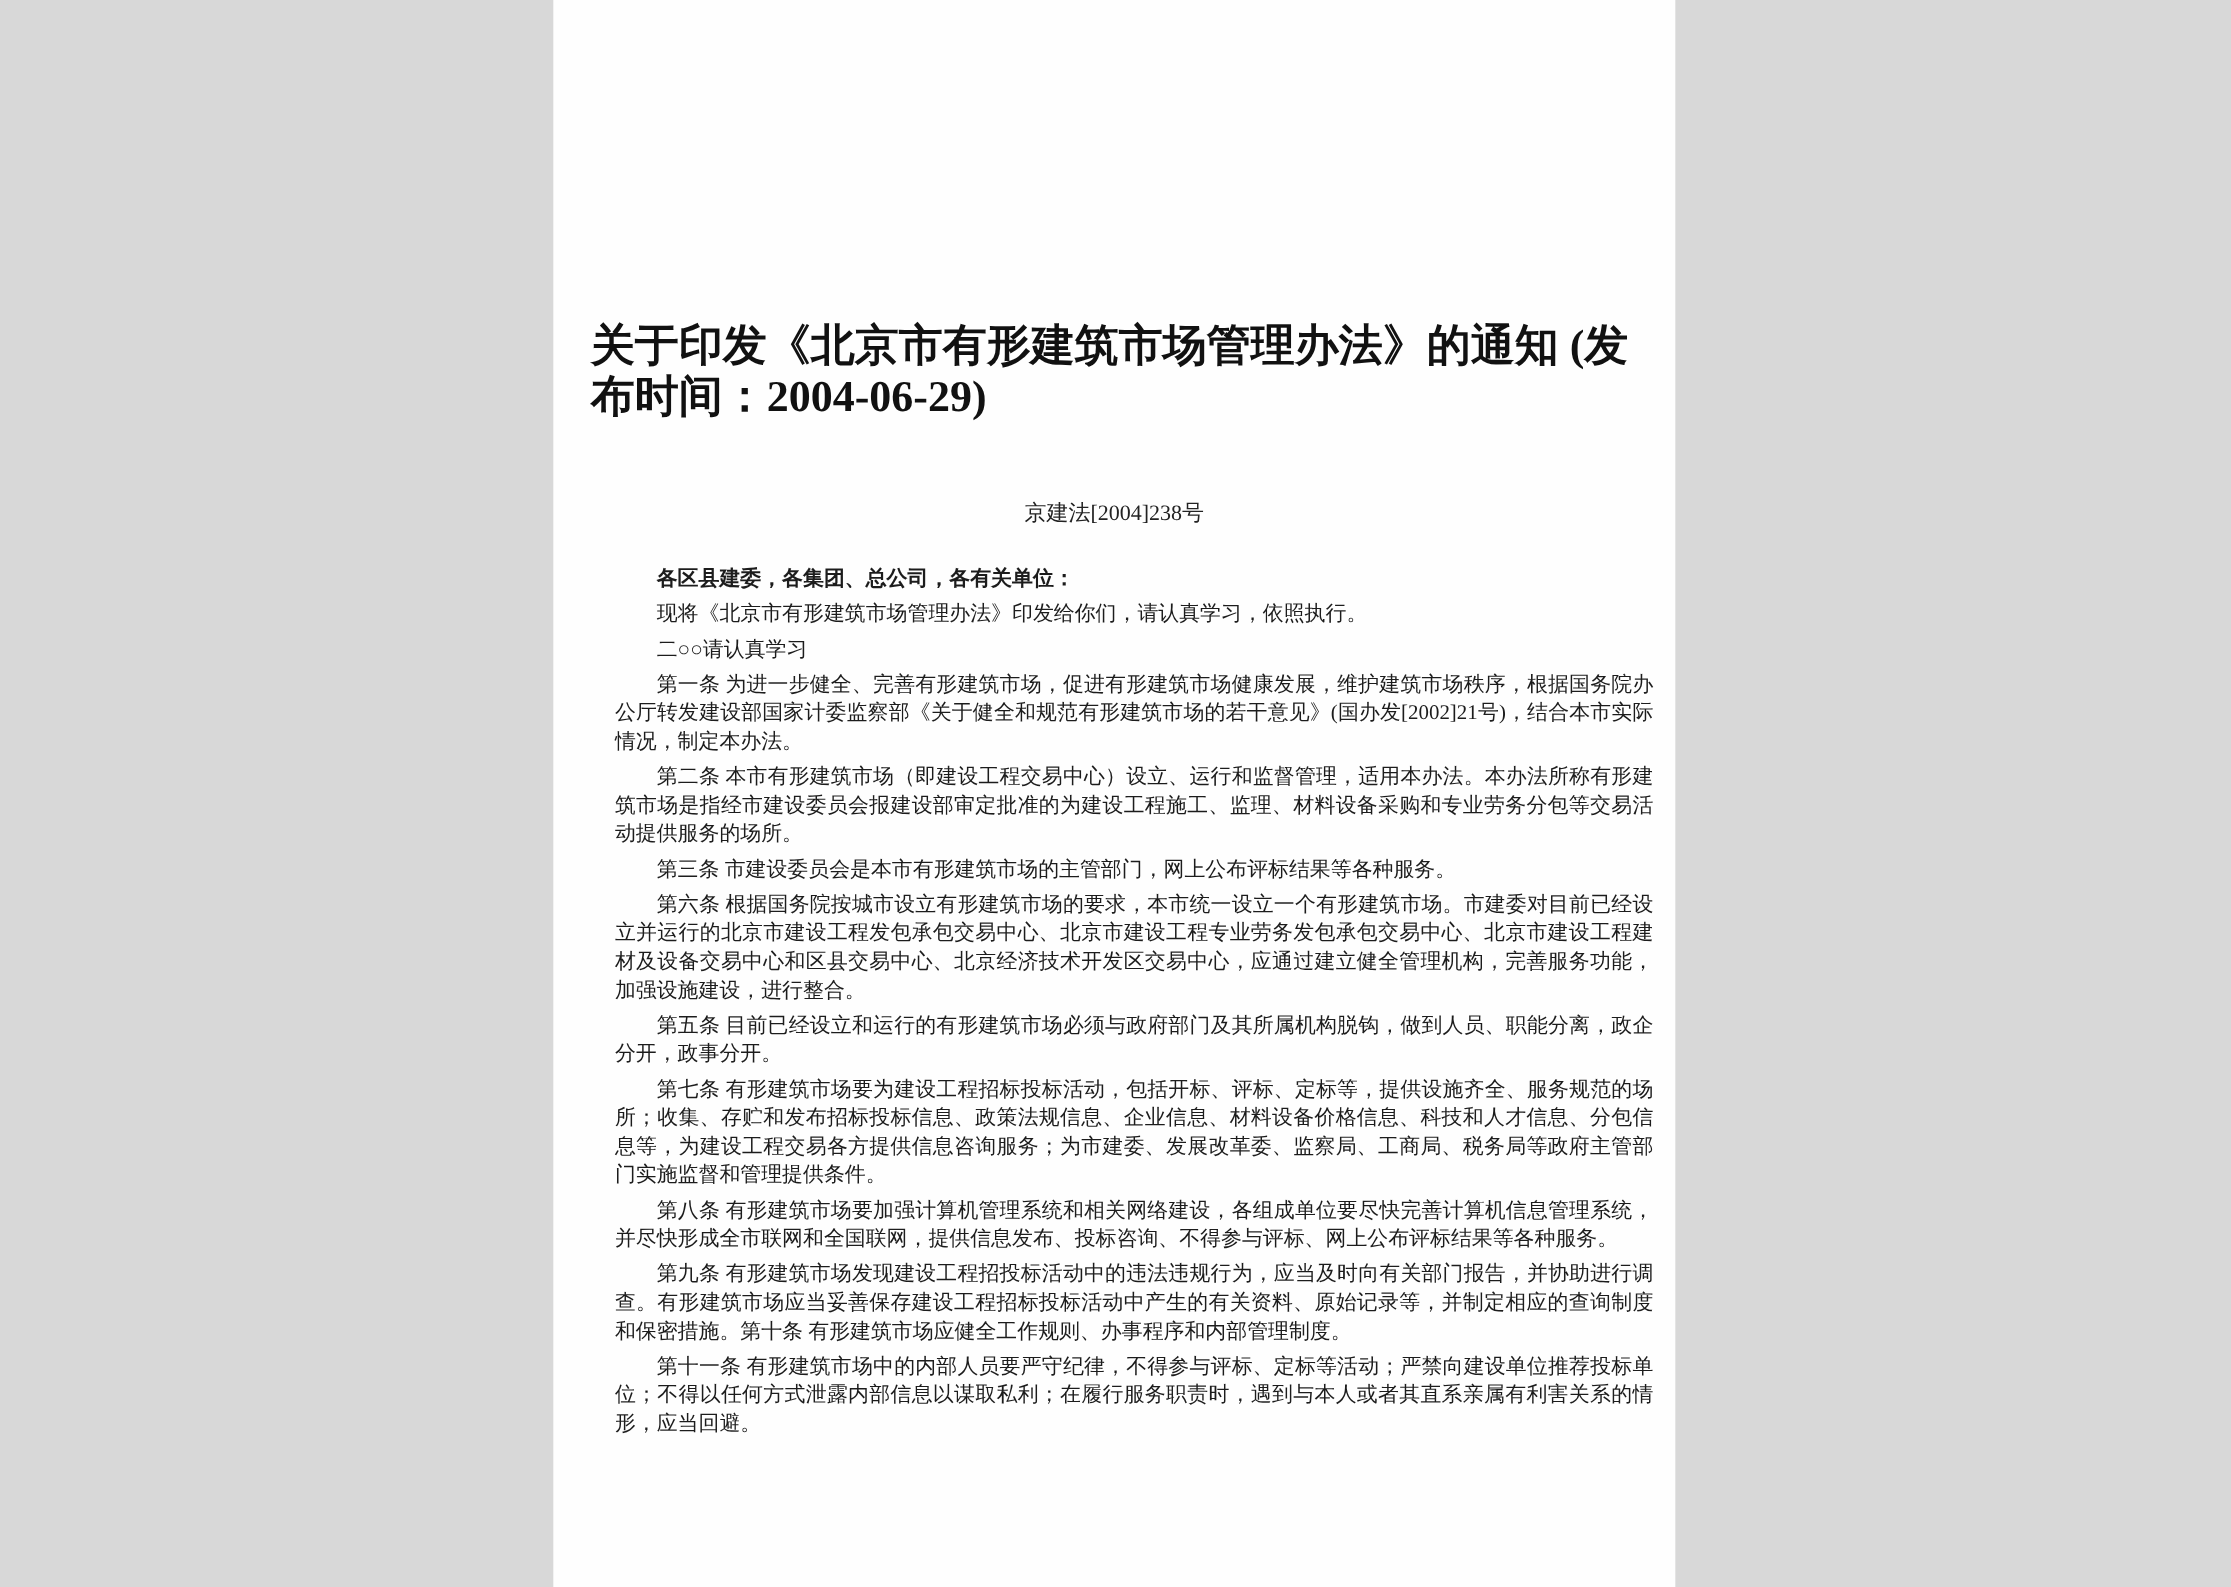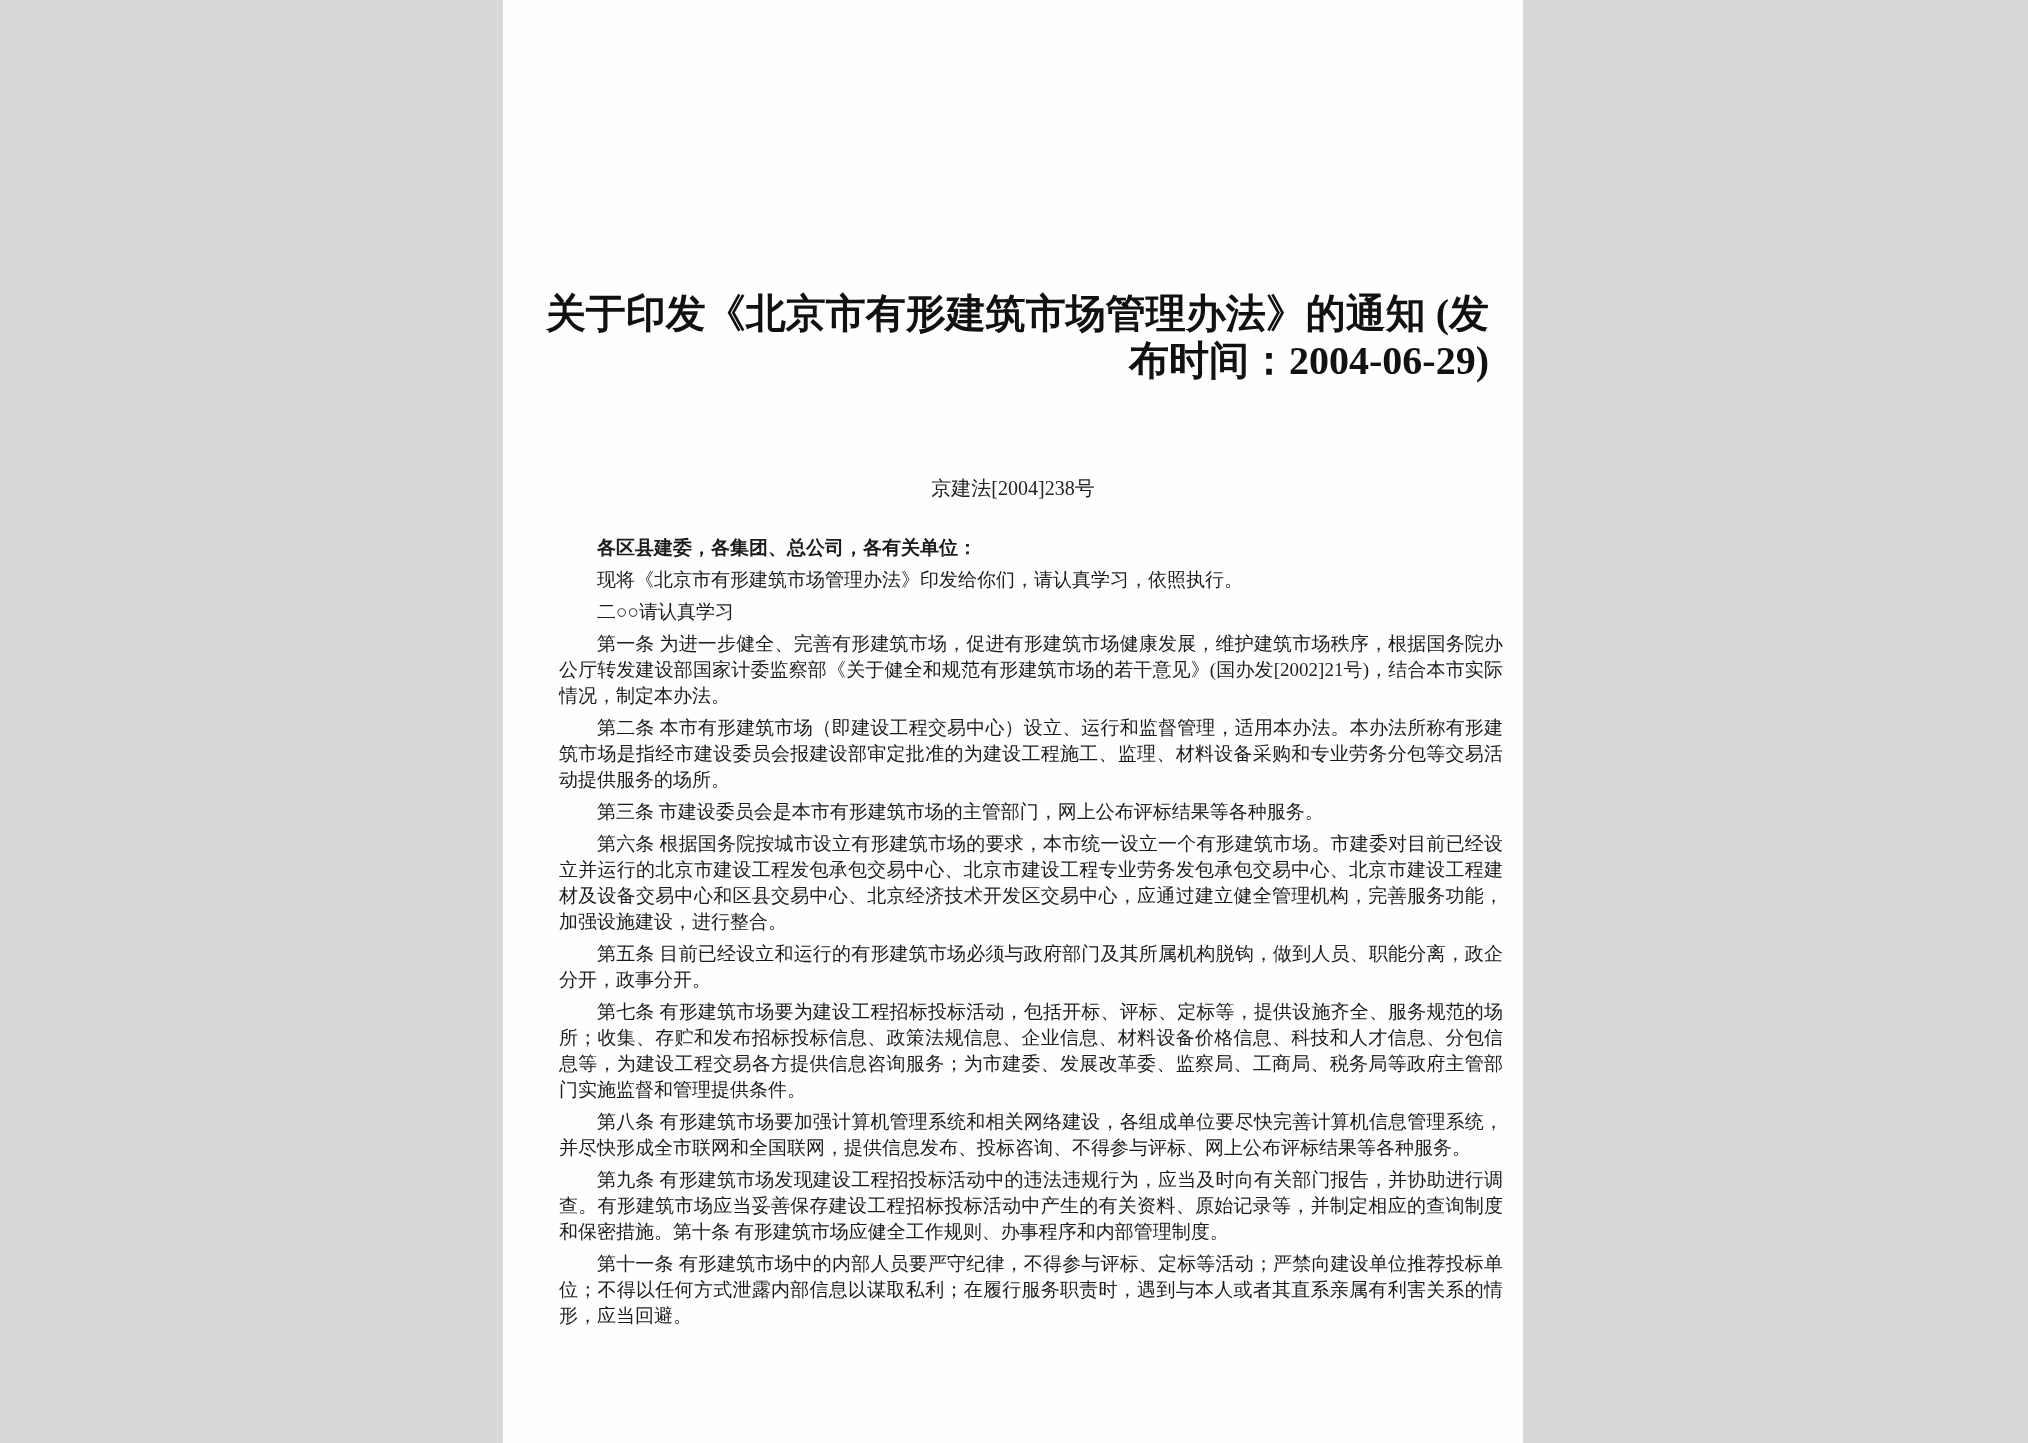--- a/index.html
+++ b/index.html
@@ -27,25 +27,25 @@
     background: #fefefe;
     box-sizing: border-box;
   }
   .title {
     margin: 290px auto 0 auto;
     max-width: 952px;
     padding: 0 10px;
     font-size: 40px;
     line-height: 47px;
     font-weight: bold;
-    text-align: right;
+    text-align: left;
     color: #111111;
   }
   .doc-number {
-    margin-top: 93px;
+    margin-top: 72px;
     font-size: 20px;
     line-height: 22px;
     text-align: center;
     color: #222222;
   }
   .content {
     margin-top: 36px;
     padding: 0 20px 0 56px;
     font-size: 19px;
     line-height: 26px;

